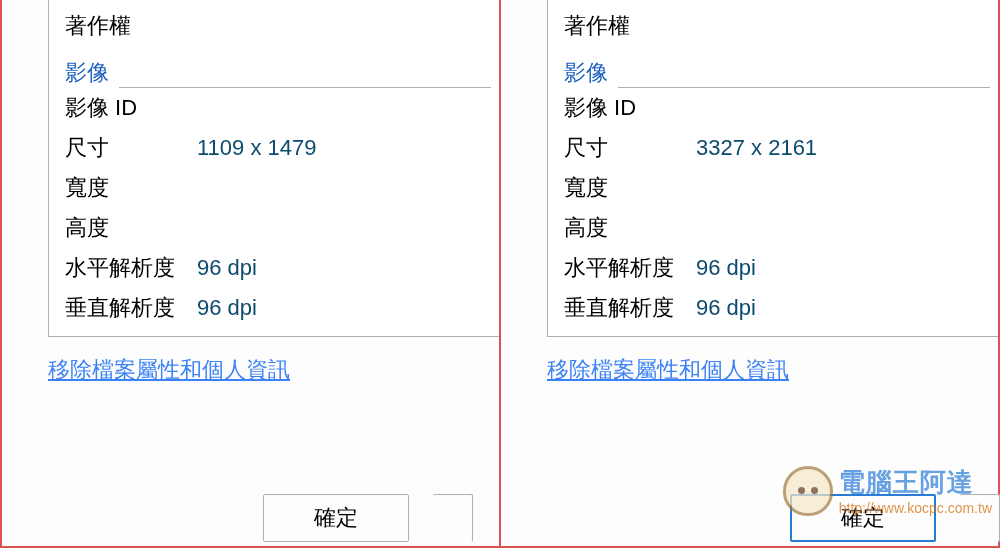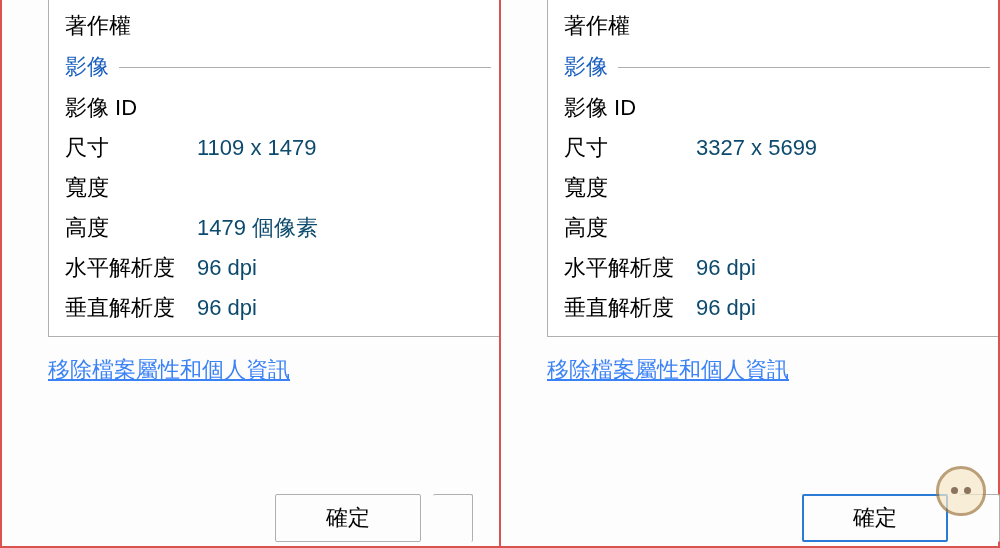--- a/index.html
+++ b/index.html
@@ -39,21 +39,21 @@
     .prop-label {
       width: 132px;
       color: #000;
       flex-shrink: 0;
     }
     .prop-value {
       color: #0c4a6e;
     }
     .section-header-row {
       display: flex;
-      align-items: center;
+      align-items: flex-end;
       height: 42px;
     }
     .section-header-text {
       color: #1a5fbf;
       margin-right: 10px;
     }
     .section-line {
       flex: 1;
       height: 1px;
       background: #b0b0b0;
@@ -64,21 +64,21 @@
     .remove-link {
       color: #3b82f6;
       text-decoration: underline;
       cursor: pointer;
     }
     .button-bar {
       position: absolute;
       bottom: 4px;
       right: 26px;
       display: flex;
-      gap: 12px;
+      gap: 24px;
     }
     .btn {
       min-width: 146px;
       height: 48px;
       background: #fdfdfd;
       border: 1px solid #b0b0b0;
       font-family: inherit;
       font-size: 22px;
       cursor: pointer;
       display: flex;
@@ -144,21 +144,20 @@
     </div>
     <div class="prop-row">
       <span class="prop-label">尺寸</span>
       <span class="prop-value">1109 x 1479</span>
     </div>
     <div class="prop-row">
       <span class="prop-label">寬度</span>
     </div>
     <div class="prop-row">
       <span class="prop-label">高度</span>
-      <span class="prop-value">1479 個像素</span>
     </div>
     <div class="prop-row">
       <span class="prop-label">水平解析度</span>
       <span class="prop-value">96 dpi</span>
     </div>
     <div class="prop-row">
       <span class="prop-label">垂直解析度</span>
       <span class="prop-value">96 dpi</span>
     </div>
   </div>
@@ -178,21 +177,21 @@
     </div>
     <div class="section-header-row">
       <span class="section-header-text">影像</span>
       <div class="section-line"></div>
     </div>
     <div class="prop-row">
       <span class="prop-label">影像 ID</span>
     </div>
     <div class="prop-row">
       <span class="prop-label">尺寸</span>
-      <span class="prop-value">3327 x 5699</span>
+      <span class="prop-value">3327 x 2161</span>
     </div>
     <div class="prop-row">
       <span class="prop-label">寬度</span>
     </div>
     <div class="prop-row">
       <span class="prop-label">高度</span>
     </div>
     <div class="prop-row">
       <span class="prop-label">水平解析度</span>
       <span class="prop-value">96 dpi</span>
@@ -205,14 +204,18 @@
   <div class="link-row">
     <span class="remove-link">移除檔案屬性和個人資訊</span>
   </div>
   <div class="button-bar">
     <button class="btn btn-focus">確定</button>
     <button class="btn btn-partial"></button>
   </div>
 
   <div class="watermark">
     <div class="wm-face"></div>
+    <div class="wm-texts">
+      <span class="wm-title">電腦王阿達</span>
+      <span class="wm-url">http://www.kocpc.com.tw</span>
+    </div>
   </div>
 </div>
 
 </body></html>

